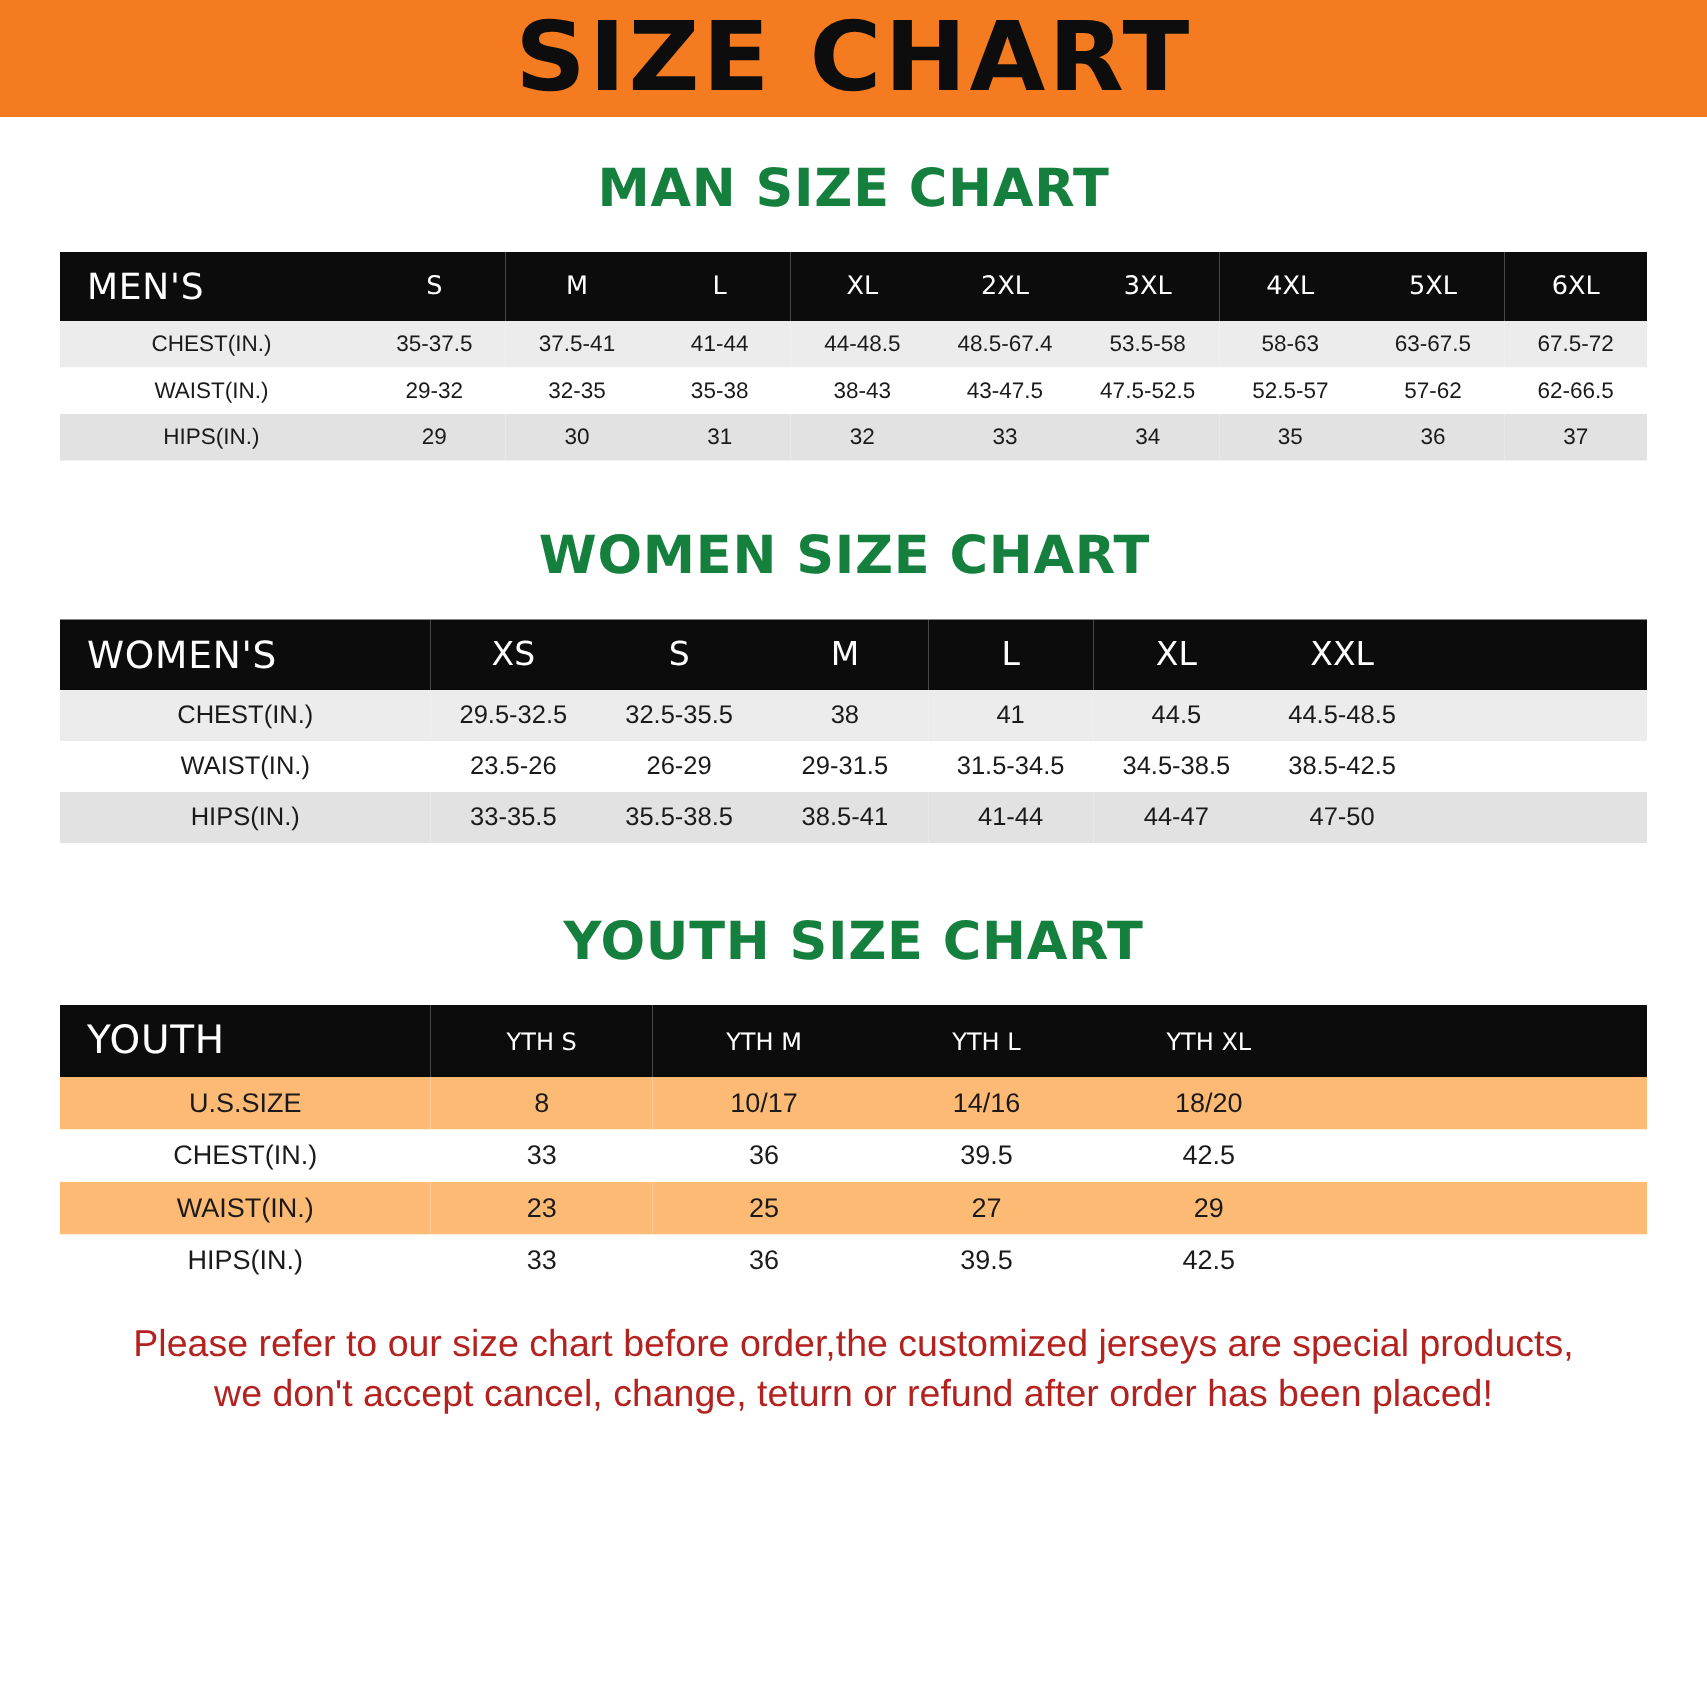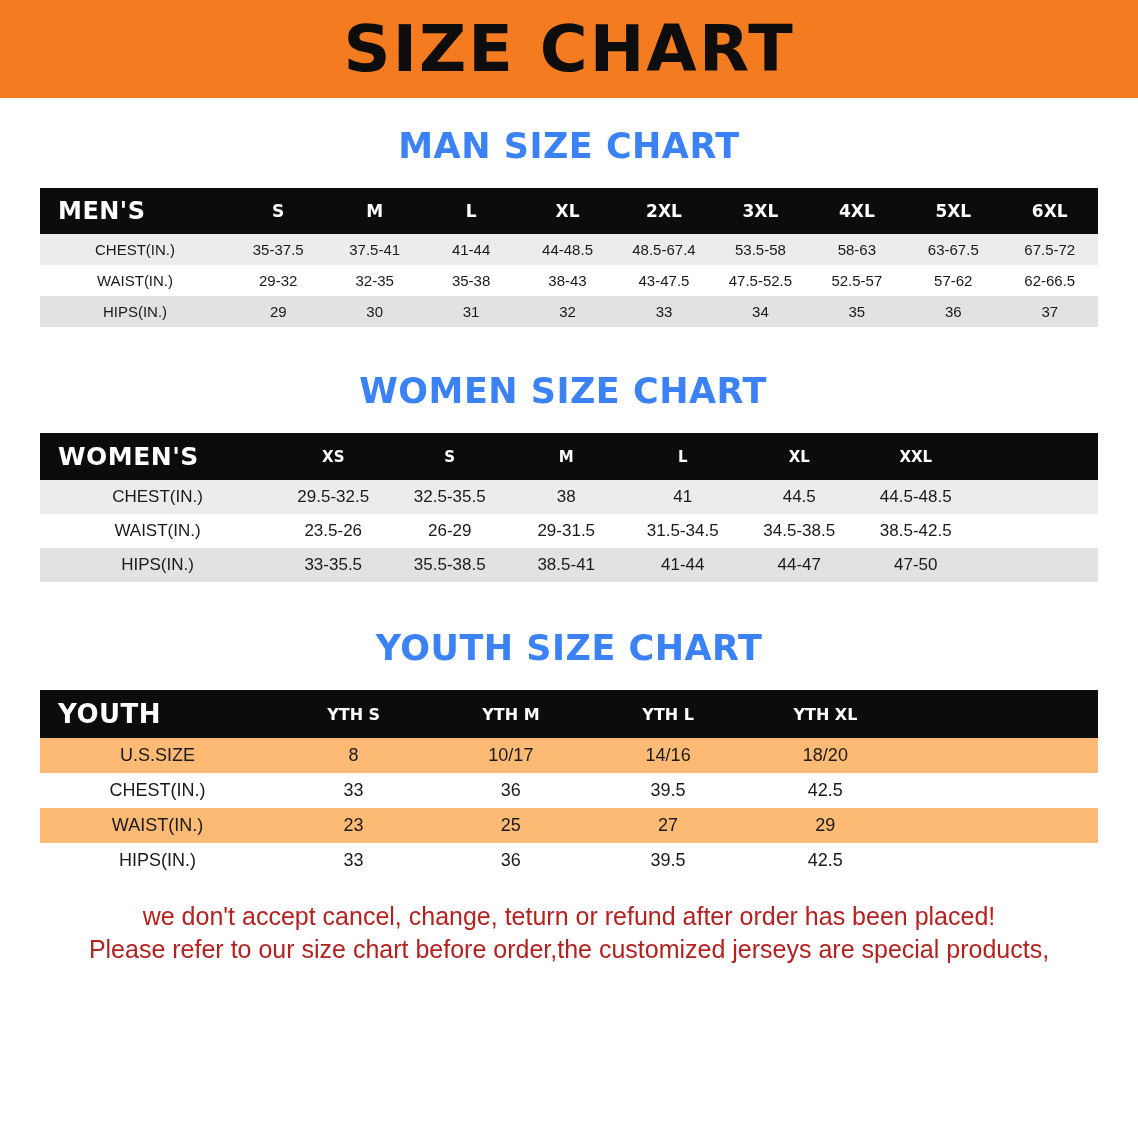--- a/index.html
+++ b/index.html
@@ -15,21 +15,21 @@
     overflow: hidden;
   }
   .page {
     position: relative;
     width: 1138px;
     height: 1132px;
     background: #ffffff;
   }
   
   .banner {
-    height: 98px;
+    height: 78px;
     background: #f47b20;
     display: flex;
     align-items: center;
     justify-content: center;
   }
   .banner-title {
     font-family: "DejaVu Sans", sans-serif;
     font-weight: 700;
     font-size: 64px;
     letter-spacing: 2px;
@@ -37,42 +37,42 @@
     line-height: 1;
     transform: scaleX(1.02);
   }
   
   .section-heading {
     text-align: center;
     font-family: "DejaVu Sans", sans-serif;
     font-weight: 700;
     font-size: 35px;
     letter-spacing: 0.5px;
-    color: #3b82f6;
+    color: #15803d;
   }
   .h-man    { margin: 28px 0 22px 0; }
   .h-women  { margin: 44px 12px 22px 0; }
   .h-youth  { margin: 46px 0 22px 0; }
 
   
   .tbl-wrap {
     margin: 0 40px;
   }
   table.size {
     width: 1058px;
     border-collapse: collapse;
     table-layout: fixed;
   }
   table.size thead th {
     background: #0c0c0c;
     color: #ffffff;
     font-family: "DejaVu Sans", sans-serif;
-    font-weight: 700;
-    text-align: center;
-    padding: 9px 2px;
+    font-weight: 400;
+    text-align: center;
+    padding: 9px 14px;
   }
   table.size thead th.lead {
     text-align: left;
     padding-left: 18px;
     letter-spacing: 0.5px;
   }
   table.size tbody td {
     text-align: center;
     font-family: "Liberation Sans", sans-serif;
     color: #1a1a1a;
@@ -88,21 +88,21 @@
   .row-d td { background: #fdba74; }
 
   
   .men thead th { font-size: 17px; }
   .men thead th.lead { font-size: 24px; }
   .men tbody td { font-size: 15px; }
   .men tbody td.lead { font-size: 15px; }
   .men thead th { height: 22px; }
 
   
-  .women thead th { font-size: 15px; padding: 14px 2px; }
+  .women thead th { font-size: 22px; padding: 14px 2px; }
   .women thead th.lead { font-size: 25px; }
   .women tbody td { font-size: 17px; padding: 11px 2px; }
 
   
   .youth thead th { font-size: 16px; padding: 16px 2px; }
   .youth thead th.lead { font-size: 26px; }
   .youth tbody td { font-size: 18px; padding: 13px 2px; }
 
   
   .note {
@@ -279,17 +279,17 @@
           <td>36</td>
           <td>39.5</td>
           <td>42.5</td>
           <td></td>
         </tr>
       </tbody>
     </table>
   </div>
 
   <div class="note">
+    <span class="note-line">Please refer to our size chart before order,the customized jerseys are special products,</span>
     <span class="note-line">we don't accept cancel, change, teturn or refund after order has been placed!</span>
-    <span class="note-line">Please refer to our size chart before order,the customized jerseys are special products,</span>
   </div>
 
 </div>
 
 </body></html>

